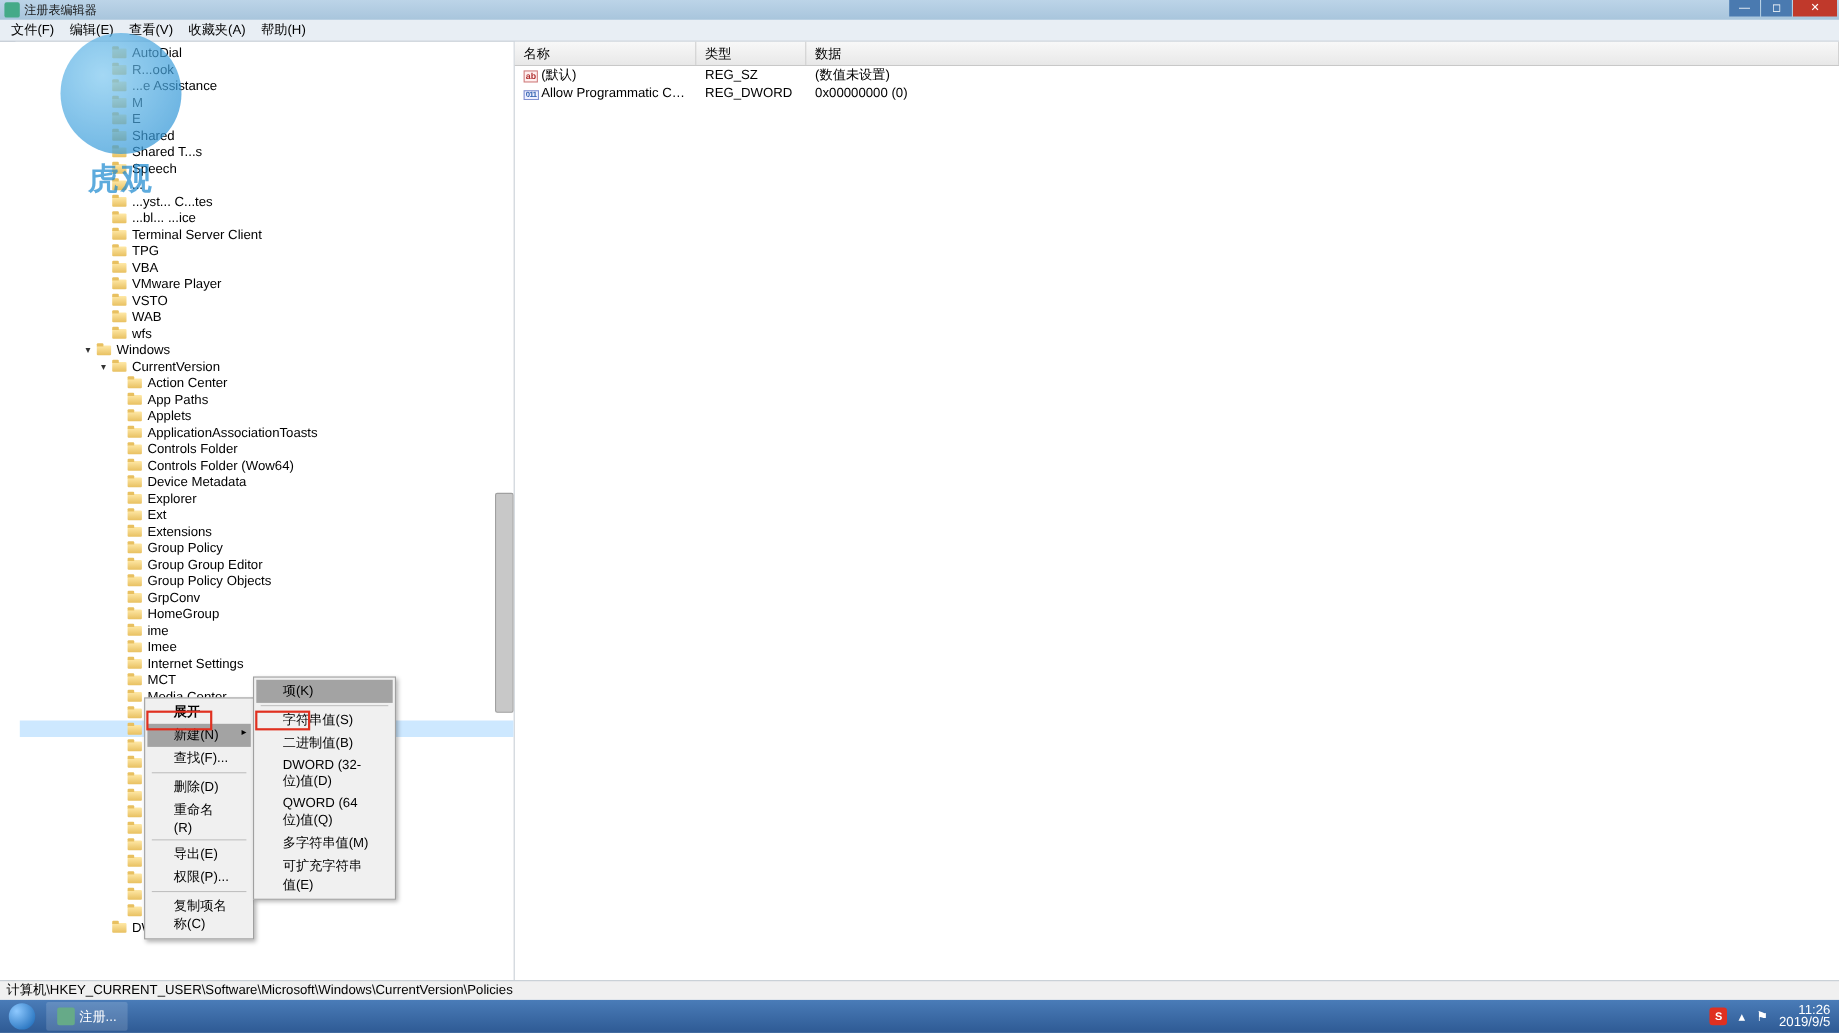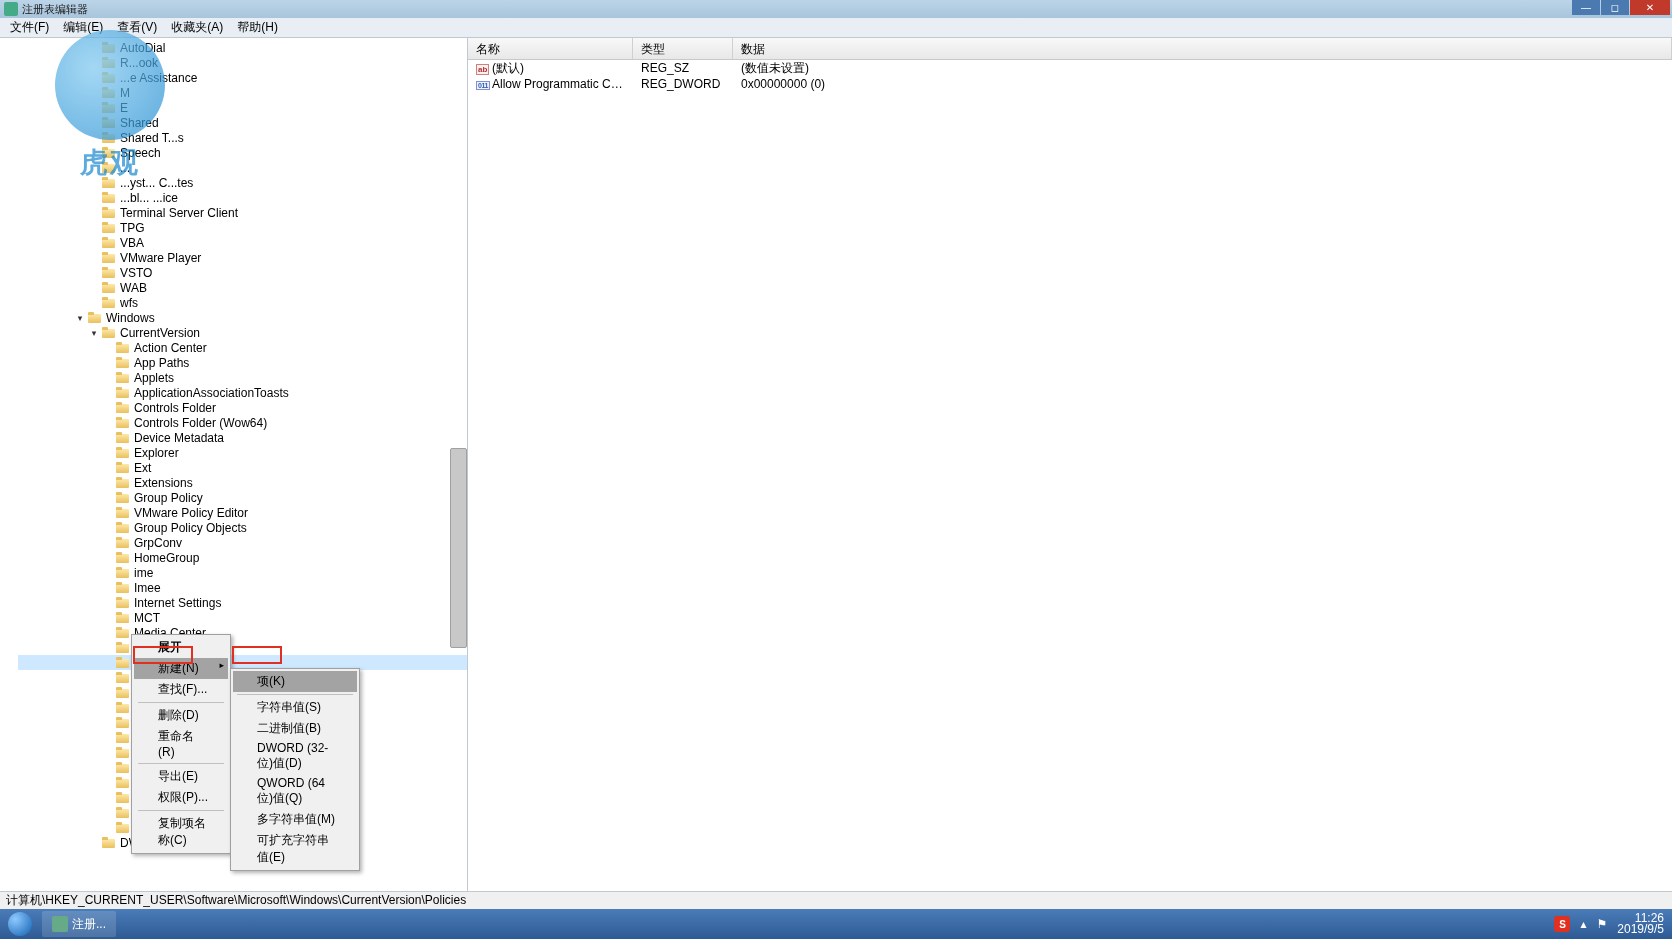--- a/index.html
+++ b/index.html
@@ -40,21 +40,21 @@
 .list-row { display: flex; height: 16px; align-items: center; }
 .list-row .cell { padding: 0 8px; white-space: nowrap; overflow: hidden; text-overflow: ellipsis; }
 .val-icon { width: 14px; height: 14px; margin-right: 2px; display: inline-block; vertical-align: middle; }
 .val-sz::before { content: "ab"; color: #b03030; font-size: 8px; font-weight: bold; background: #fff0f0; border: 1px solid #d08080; padding: 0 1px; }
 .val-dw::before { content: "011"; color: #3060b0; font-size: 7px; font-weight: bold; background: #f0f0ff; border: 1px solid #8090d0; padding: 0 1px; letter-spacing: -0.5px; }
 
 .scrollthumb { position: absolute; right: 0; top: 410px; width: 17px; height: 200px; background: #c8c8c8; border: 1px solid #a0a0a0; border-radius: 2px; }
 
 .context-menu { position: absolute; background: #f0f0f0; border: 1px solid #a0a0a0; box-shadow: 2px 2px 4px rgba(0,0,0,0.3); z-index: 100; padding: 2px; }
 .menu1 { left: 131px; top: 634px; width: 100px; }
-.menu2 { left: 230px; top: 668px; width: 130px; }
+.menu2 { left: 230px; top: 615px; width: 130px; }
 .cm-item { padding: 2px 18px 2px 24px; cursor: default; position: relative; }
 .cm-item.highlight { background: #a3a3a3; }
 .cm-item.bold { font-weight: bold; }
 .cm-arrow::after { content: "▸"; position: absolute; right: 4px; font-size: 9px; }
 .cm-sep { height: 1px; background: #c0c0c0; margin: 2px 4px; }
 
 .red-box { position: absolute; border: 2px solid #e03020; z-index: 200; pointer-events: none; }
 .red1 { left: 133px; top: 646px; width: 60px; height: 18px; }
 .red2 { left: 232px; top: 646px; width: 50px; height: 18px; }
 
@@ -280,21 +280,21 @@
         <div class="tree-row">
           <span class="indent" style="width: 84px;"></span>
           <span class="toggle"></span>
           <span class="folder-icon"></span>
           <span class="tree-label">Group Policy</span>
         </div>
         <div class="tree-row">
           <span class="indent" style="width: 84px;"></span>
           <span class="toggle"></span>
           <span class="folder-icon"></span>
-          <span class="tree-label">VMware Policy Editor</span>
+          <span class="tree-label">Group Group Editor</span>
         </div>
         <div class="tree-row">
           <span class="indent" style="width: 84px;"></span>
           <span class="toggle"></span>
           <span class="folder-icon"></span>
           <span class="tree-label">Group Policy Objects</span>
         </div>
         <div class="tree-row">
           <span class="indent" style="width: 84px;"></span>
           <span class="toggle"></span>

